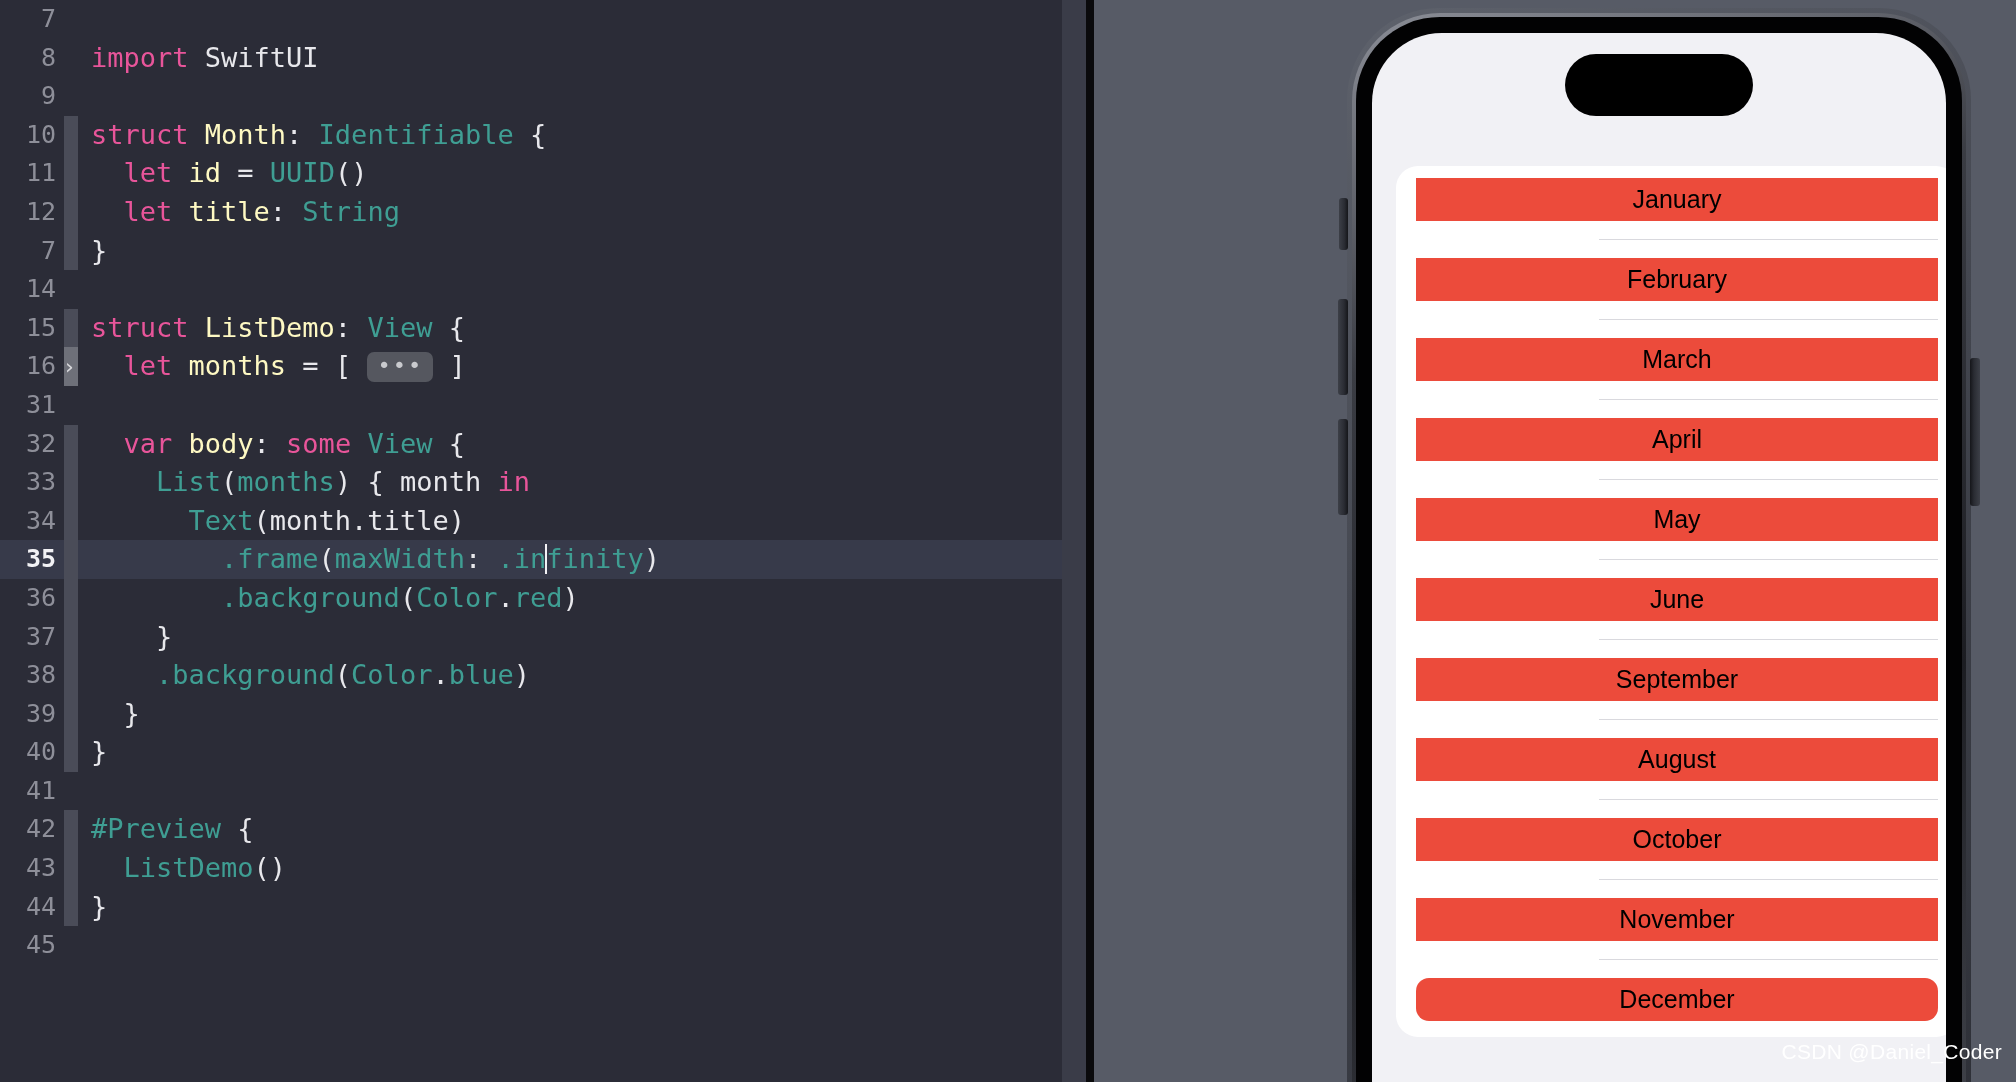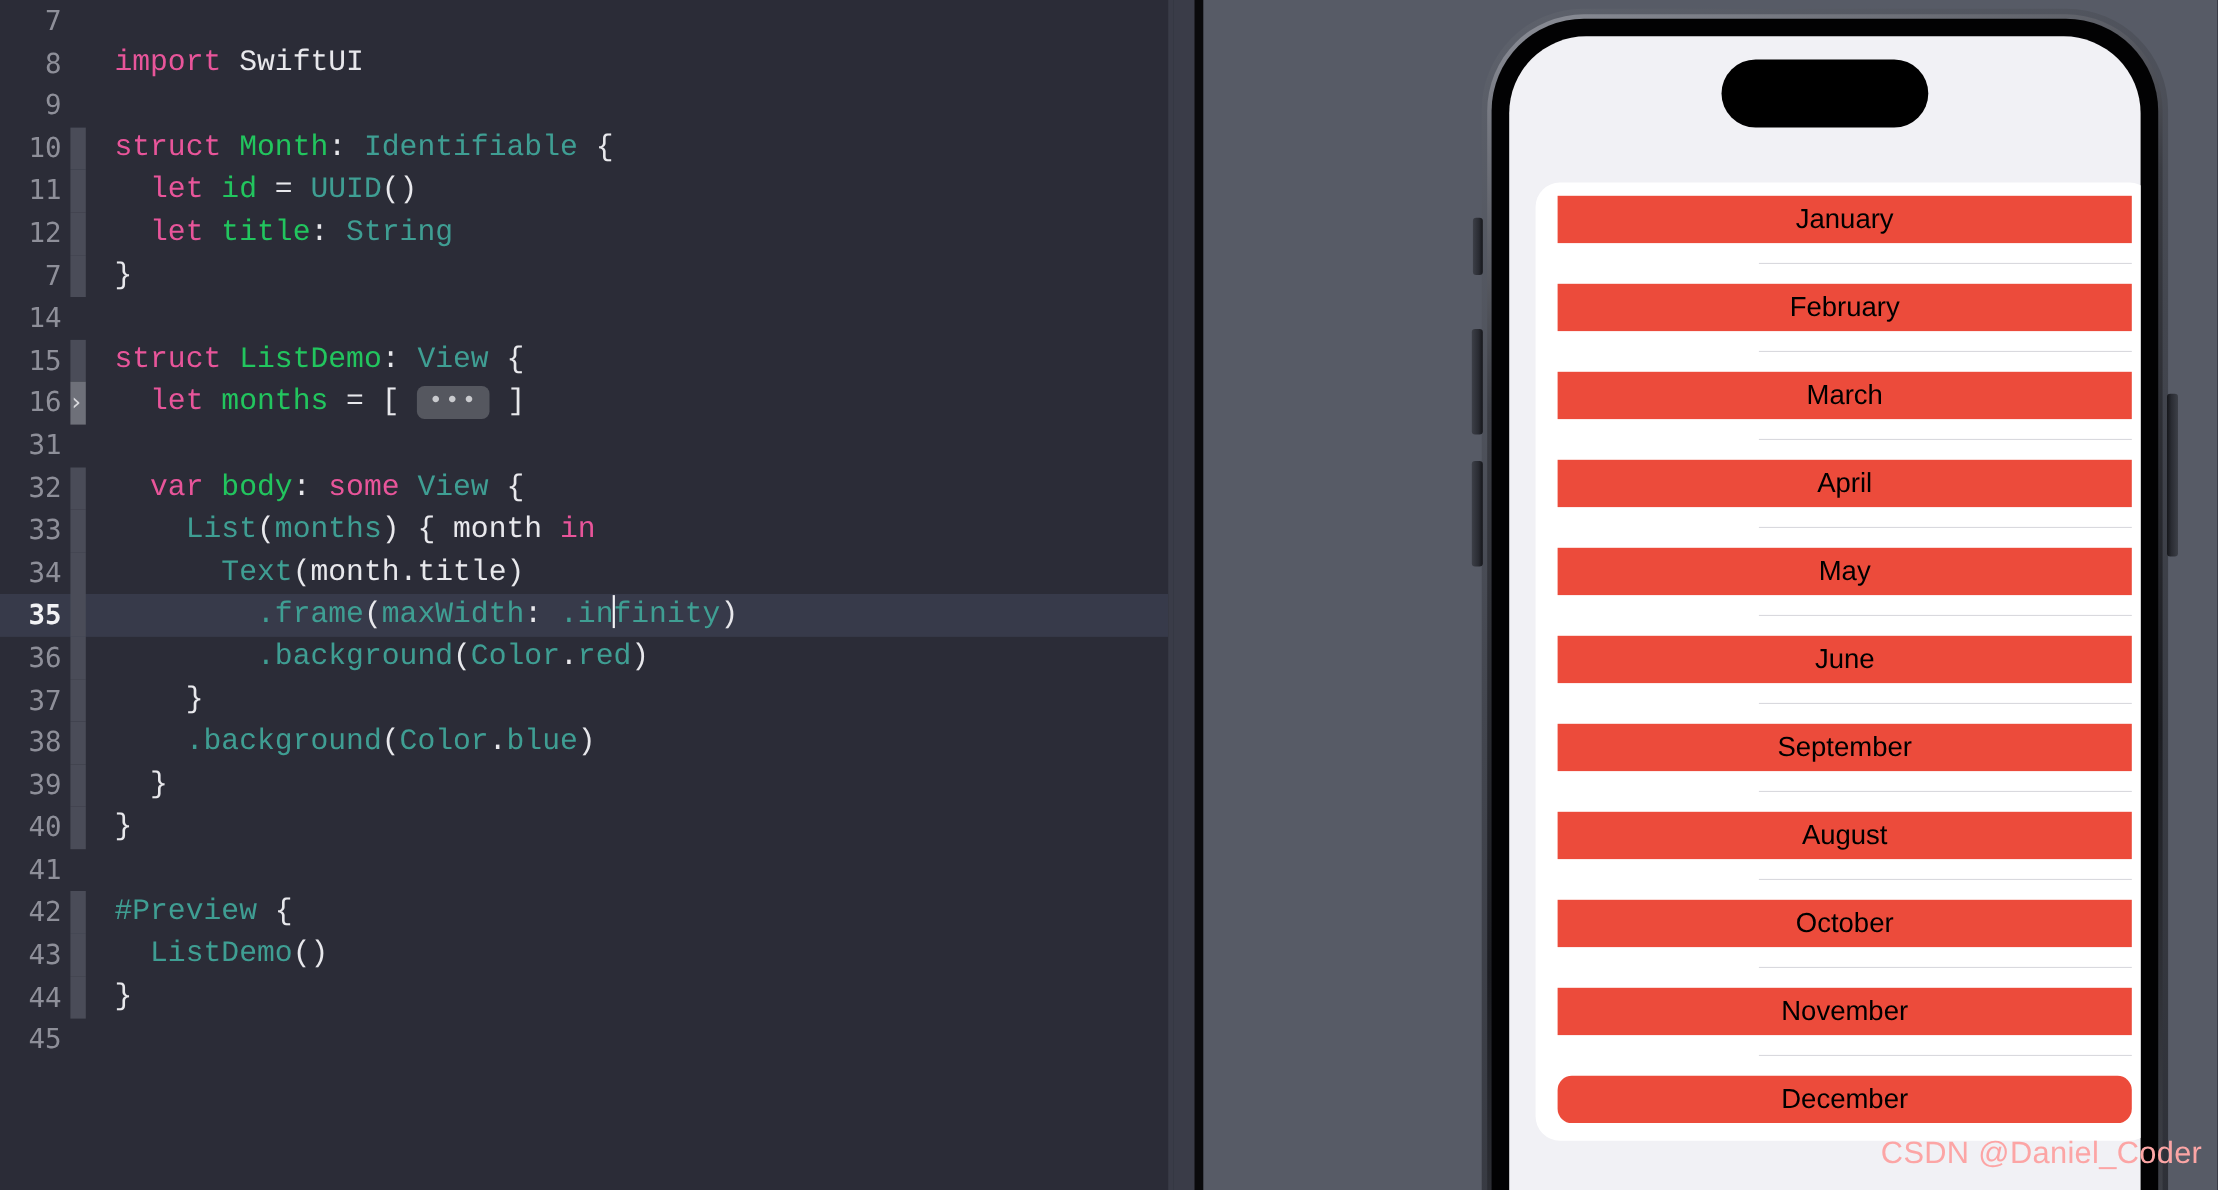--- a/index.html
+++ b/index.html
@@ -64,29 +64,28 @@
     position: absolute;
     left: 1px; top: 50%;
     transform: translateY(-50%);
     color: #D8D8DC;
     font-size: 22px;
     line-height: 1;
     font-family: "DejaVu Sans", sans-serif;
   }
 
   .code-text {
-    margin-left: 26px;
+    margin-left: 13px;
     white-space: pre;
     color: #E8E8EC;
-    font-family: Liberation Mono, monospace;
   }
 
   
   .kw   { color: #E8559A; }  
-  .typ  { color: #22c55e; }  
+  .typ  { color: #fef9c3; }  
   .prot { color: #3F9E93; }  
   .fn   { color: #3F9E93; }  
   .pl   { color: #E8E8EC; }  
   .dir  { color: #3F9E93; }  
 
   .fold-pill {
     display: inline-block;
     background: #55575F;
     border-radius: 7px;
     padding: 1px 10px 3px 10px;
@@ -224,22 +223,22 @@
     margin-left: 183px;
     margin-top: 18px;
     margin-bottom: 18px;
   }
   .list-row.last .row-bar { margin-bottom: 2px; border-radius: 13px; }
 
   .watermark {
     position: absolute;
     right: 14px;
     bottom: 18px;
-    color: #fca5a5;
-    font-size: 28px;
+    color: #ffffff;
+    font-size: 21px;
     font-family: "Liberation Sans", sans-serif;
     letter-spacing: 0.3px;
   }
 </style>
 </head>
 <body>
 
 <div id="root">
 
   <div class="editor-pane">

